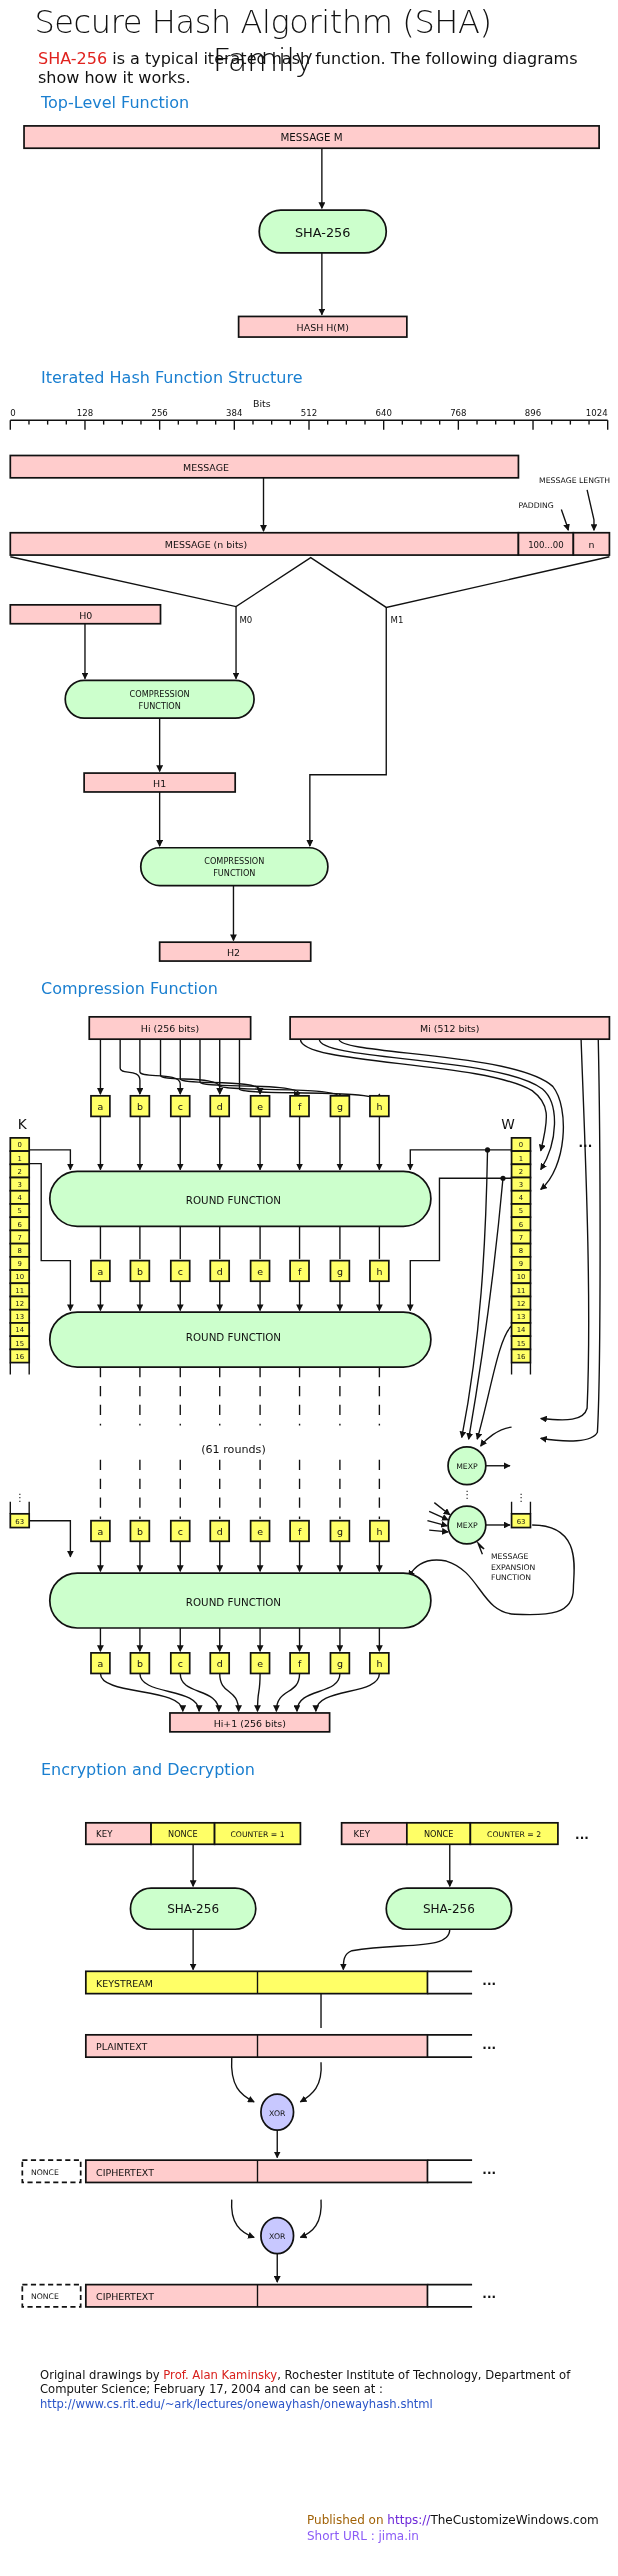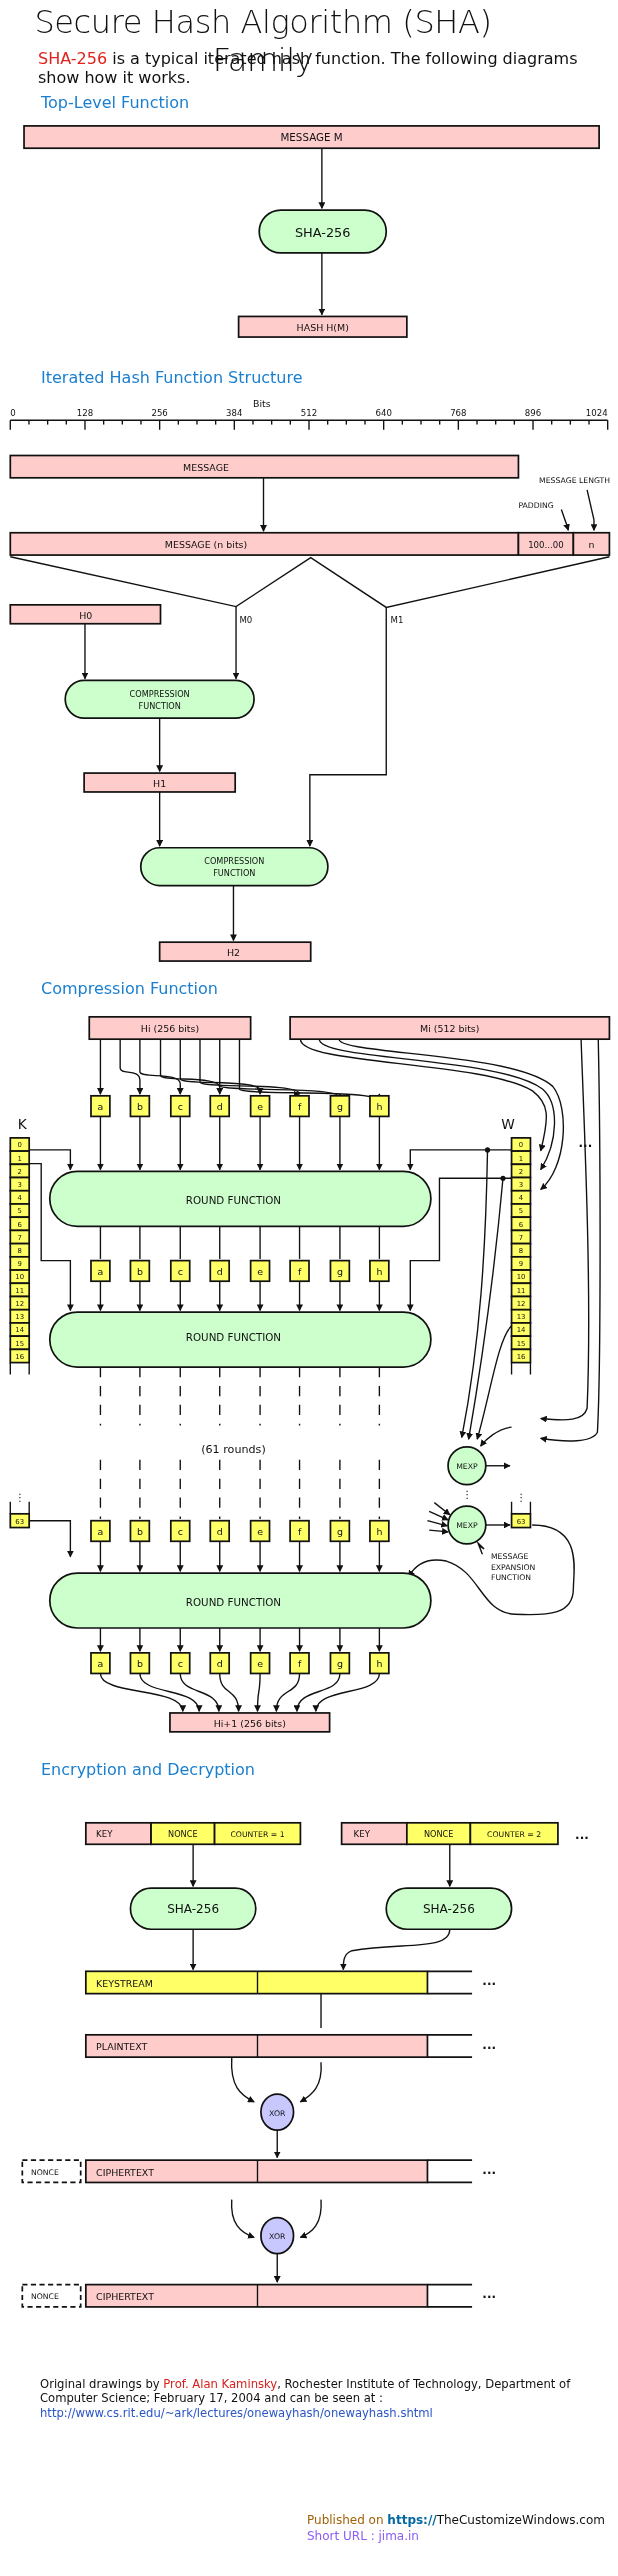--- a/index.html
+++ b/index.html
@@ -8,24 +8,24 @@
   .title { position: absolute; left: 0; top: 3.4px; width: 526px; text-align: center;
            font-family: "DejaVu Sans", sans-serif; font-size: 32px; font-weight: 300; letter-spacing: -0.4px; }
   .intro { position: absolute; left: 38px; top: 49px; font-size: 16px; }
   .intro .hl { color: #e0221e; }
   .section { position: absolute; left: 41px; font-size: 16px; color: #1a7fd0; }
   #diagram { position: absolute; left: 0; top: 0; }
   .credits { position: absolute; left: 40px; top: 2368px; width: 550px; font-size: 11.6px; line-height: 1.25; }
   .credits .red { color: #d8201c; }
   .credits .green { color: #1f9a2c; }
   .credits .link { color: #2a55c8; display: block; }
-  .credits p { margin: 9px 0 12px 0; }
+  .credits p { margin: 0 0 12px 0; }
   .pub { position: absolute; left: 307px; top: 2512px; font-size: 12px; line-height: 1.35; }
   .pub .grey { color: #a16207; }
-  .pub .green { color: #0369a1; font-weight: bold; }
+  .pub .green { color: #6d28d9; }
   .pub .blue { color: #8b5cf6; }
   svg text { font-family: "DejaVu Sans", sans-serif; fill: #111; }
   .box-pink { fill: #ffcccc; stroke: #111; stroke-width: 2; }
   .box-yellow { fill: #ffff66; stroke: #111; stroke-width: 2; }
   .box-green { fill: #ccffcc; stroke: #111; stroke-width: 2; }
   .box-violet { fill: #c8c8ff; stroke: #111; stroke-width: 2; }
   .line { stroke: #111; stroke-width: 1.6; fill: none; }
   .dash { stroke: #111; stroke-width: 1.6; fill: none; stroke-dasharray: 12 10; }
   .dashbox { fill: none; stroke: #111; stroke-width: 2; stroke-dasharray: 6 4; }
   .open { fill: none; stroke: #111; stroke-width: 2; }

